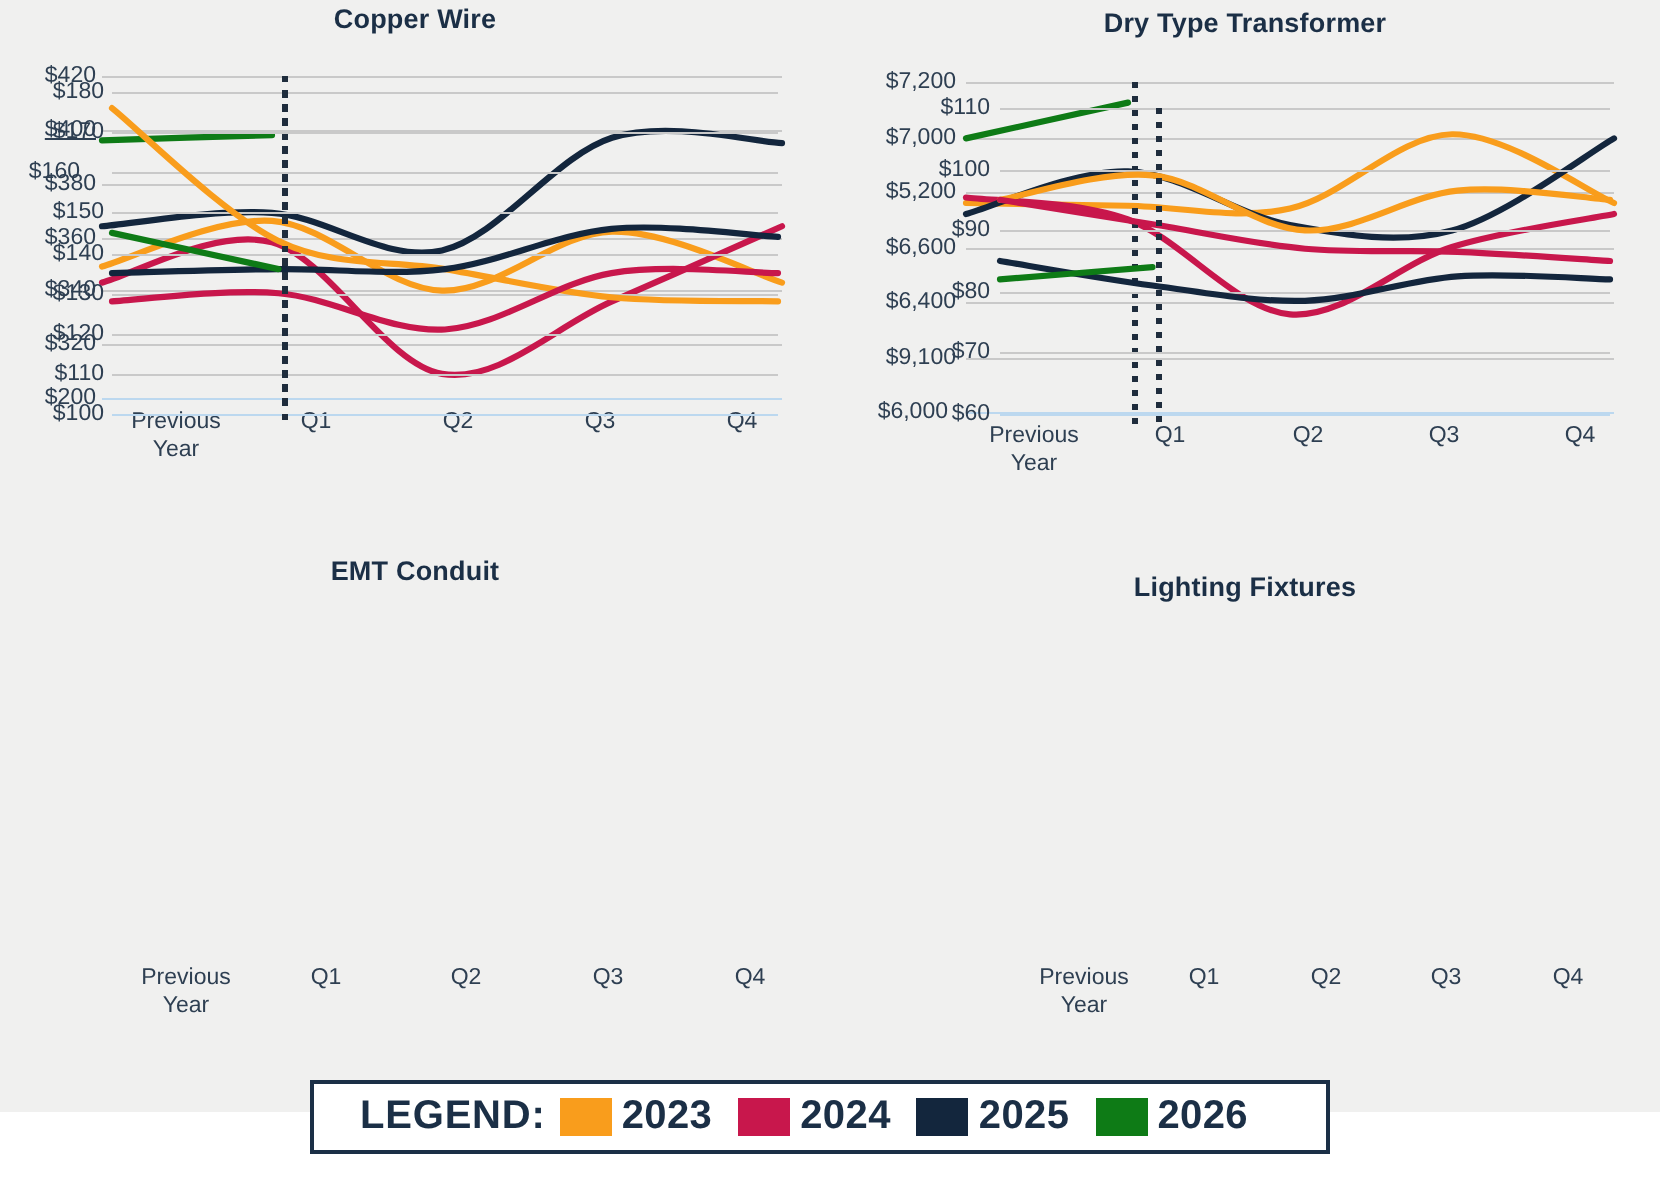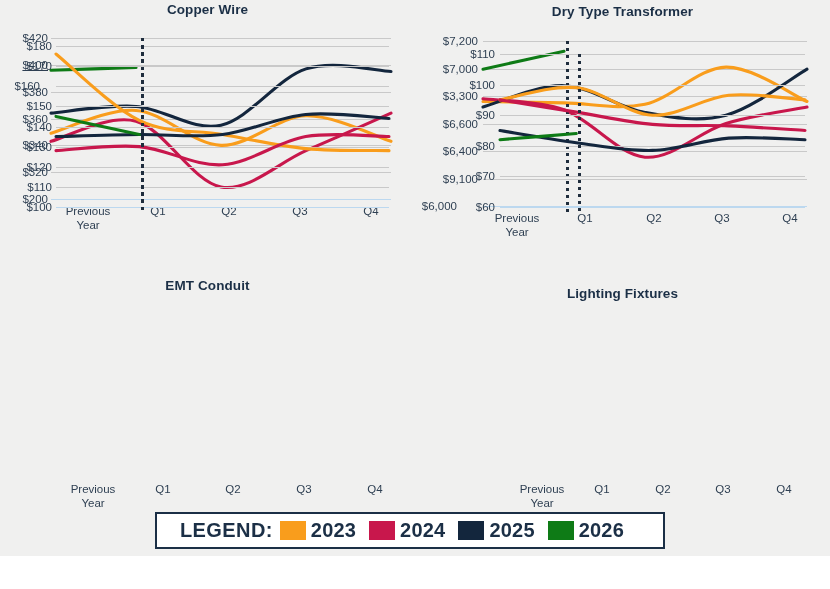--- a/index.html
+++ b/index.html
@@ -109,25 +109,25 @@
         <svg class="series" width="324" height="165">
           <path d="M 0.00 60.50 C 13.50 60.73 54.00 61.42 81.00 61.88 C 108.00 62.33 135.00 69.21 162.00 63.25 C 189.00 57.29 216.00 26.58 243.00 26.13 C 270.00 25.67 310.50 54.77 324.00 60.50" fill="none" stroke="#f99d1c" stroke-width="3.1" stroke-linecap="round"></path>
           <path d="M 0.00 57.75 C 13.50 59.58 54.00 59.01 81.00 68.75 C 108.00 78.49 135.00 113.90 162.00 116.19 C 189.00 118.48 216.00 90.86 243.00 82.50 C 270.00 74.14 310.50 68.75 324.00 66.00" fill="none" stroke="#c8174c" stroke-width="3.1" stroke-linecap="round"></path>
           <path d="M 0.00 66.00 C 13.50 62.45 54.00 43.77 81.00 44.69 C 108.00 45.60 135.00 66.57 162.00 71.50 C 189.00 76.43 216.00 81.47 243.00 74.25 C 270.00 67.03 310.50 35.86 324.00 28.19" fill="none" stroke="#13263d" stroke-width="3.1" stroke-linecap="round"></path>
           <path d="M 0.00 28.19 C 13.50 25.21 67.50 13.29 81.00 10.31" fill="none" stroke="#0e7b16" stroke-width="3.1" stroke-linecap="round"></path>
         </svg>
         <div class="vdotted" style="left: 82.62px; top: 0px; height: 171px;"></div>
       </div>
       <div class="ylabel" style="top: 41px; right: 352px;">$7,200</div>
       <div class="ylabel" style="top: 68.5px; right: 352px;">$7,000</div>
-      <div class="ylabel" style="top: 96px; right: 352px;">$3,300</div>
+      <div class="ylabel" style="top: 96px; right: 352px;">$5,200</div>
       <div class="ylabel" style="top: 123.5px; right: 352px;">$6,600</div>
       <div class="ylabel" style="top: 151px; right: 352px;">$6,400</div>
       <div class="ylabel" style="top: 178.5px; right: 352px;">$9,100</div>
-      <div class="ylabel" style="top: 206px; right: 373px; padding-left: 40px;">$6,000</div>
+      <div class="ylabel" style="top: 206px; right: 356px; padding-left: 40px;">$6,000</div>
       <div class="xlabel" style="left: 102px; top: 211px;">
         <div>Previous</div>
         <div>Year</div>
       </div>
       <div class="xlabel" style="left: 170px; top: 211px;">
         <div>Q1</div>
       </div>
       <div class="xlabel" style="left: 239px; top: 211px;">
         <div>Q2</div>
       </div>
@@ -218,21 +218,21 @@
         <div>Q2</div>
       </div>
       <div class="xlabel" style="left: 308px; top: 212px;">
         <div>Q3</div>
       </div>
       <div class="xlabel" style="left: 369px; top: 212px;">
         <div>Q4</div>
       </div>
     </div>
 
-  <div class="legend-box" id="legend-box" style="left: 155px; top: 512px; width: 510px; height: 37px;">
+  <div class="legend-box" id="legend-box" style="left: 155px; top: 540px; width: 510px; height: 37px;">
     <div class="legend-inner">
       <span class="legend-title">LEGEND:</span>
       <span id="legend-items" style="display:flex;align-items:center;">
           <span class="legend-item">
             <span class="swatch" style="background: rgb(249, 157, 28);"></span>
             <span class="legend-label">2023</span>
           </span>
           <span class="legend-item">
             <span class="swatch" style="background: rgb(200, 23, 76);"></span>
             <span class="legend-label">2024</span>

